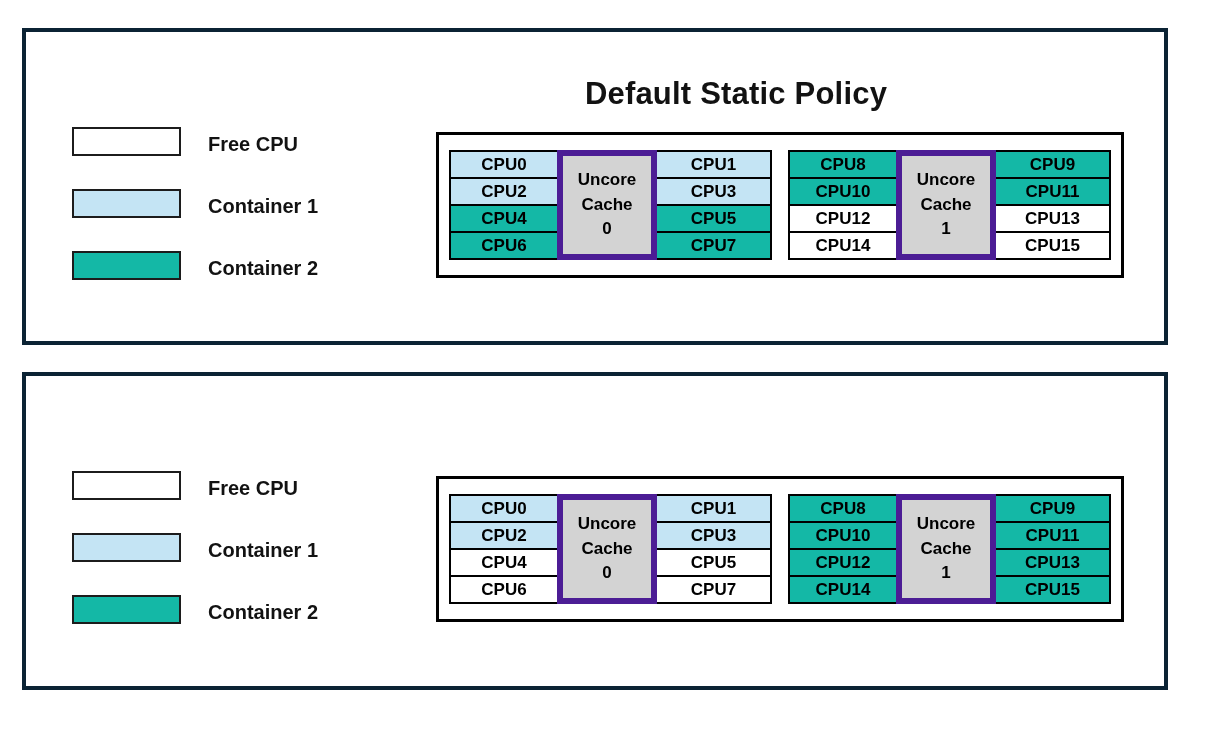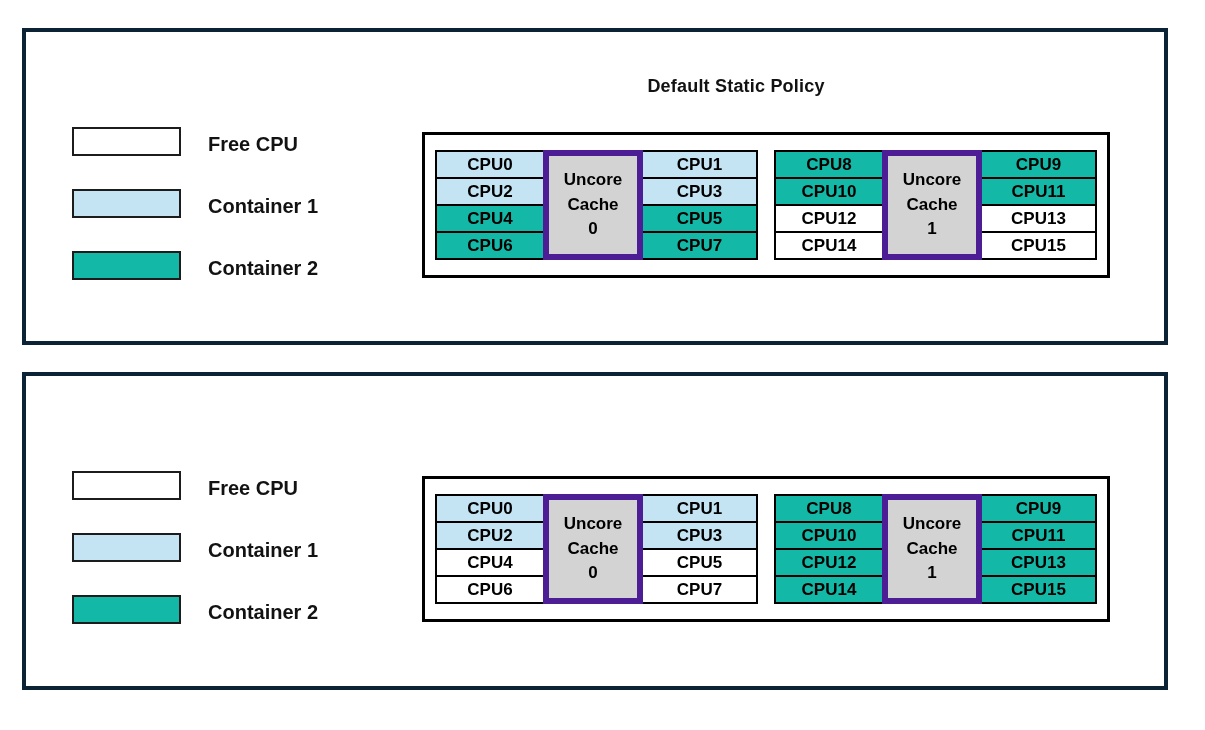--- a/index.html
+++ b/index.html
@@ -20,21 +20,21 @@
   }
   .panel.top { top:28px; }
   .panel.bottom { top:372px; height:318px; }
 
   .title {
     position:absolute;
     left:330px;
     top:44px;
     width:760px;
     text-align:center;
-    font-size:18px;
+    font-size:31px;
     font-weight:bold;
     color:#121212;
     letter-spacing:0.2px;
   }
 
   .legend {
     position:absolute;
     left:46px;
     top:94px;
   }
@@ -53,21 +53,21 @@
   .legend-label {
     margin-left:27px;
     font-size:20px;
     font-weight:bold;
     color:#121212;
     white-space:nowrap;
   }
 
   .diagram {
     position:absolute;
-    left:396px;
+    left:410px;
     top:100px;
     width:688px;
     height:146px;
     border:3px solid #000;
     background:#fff;
     display:flex;
     align-items:center;
     gap:16px;
     padding:0 10px;
   }

